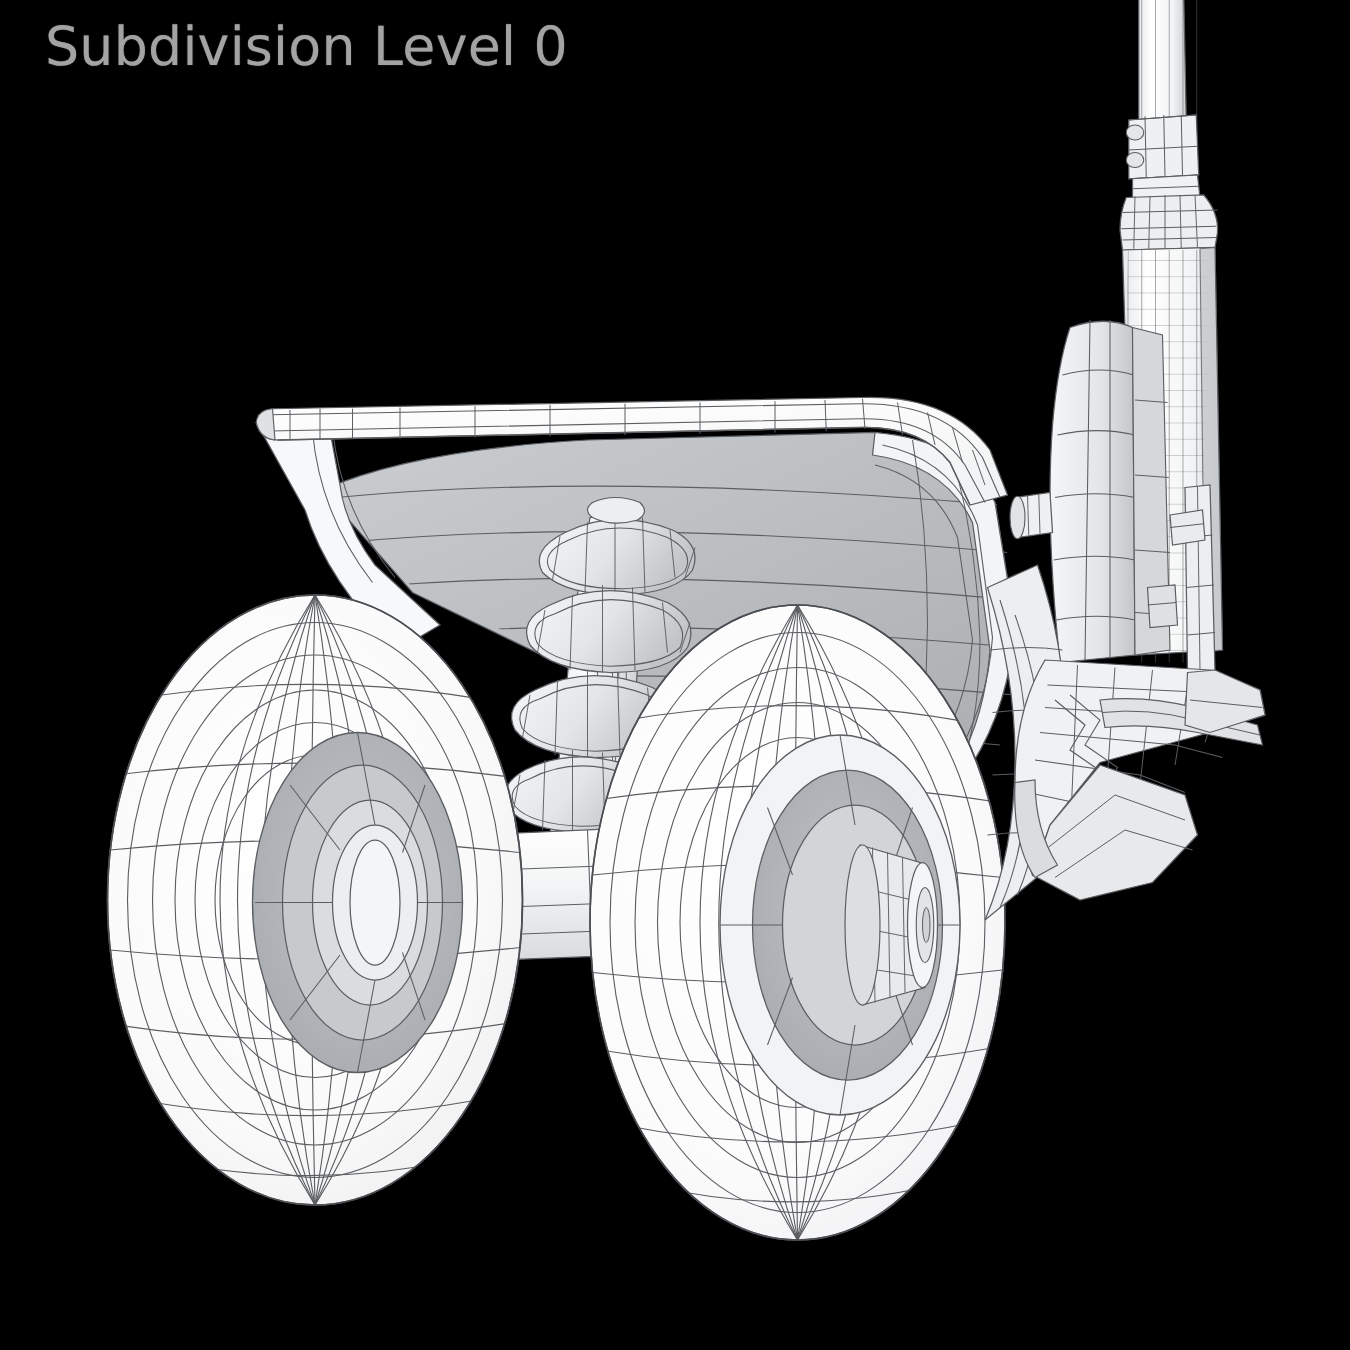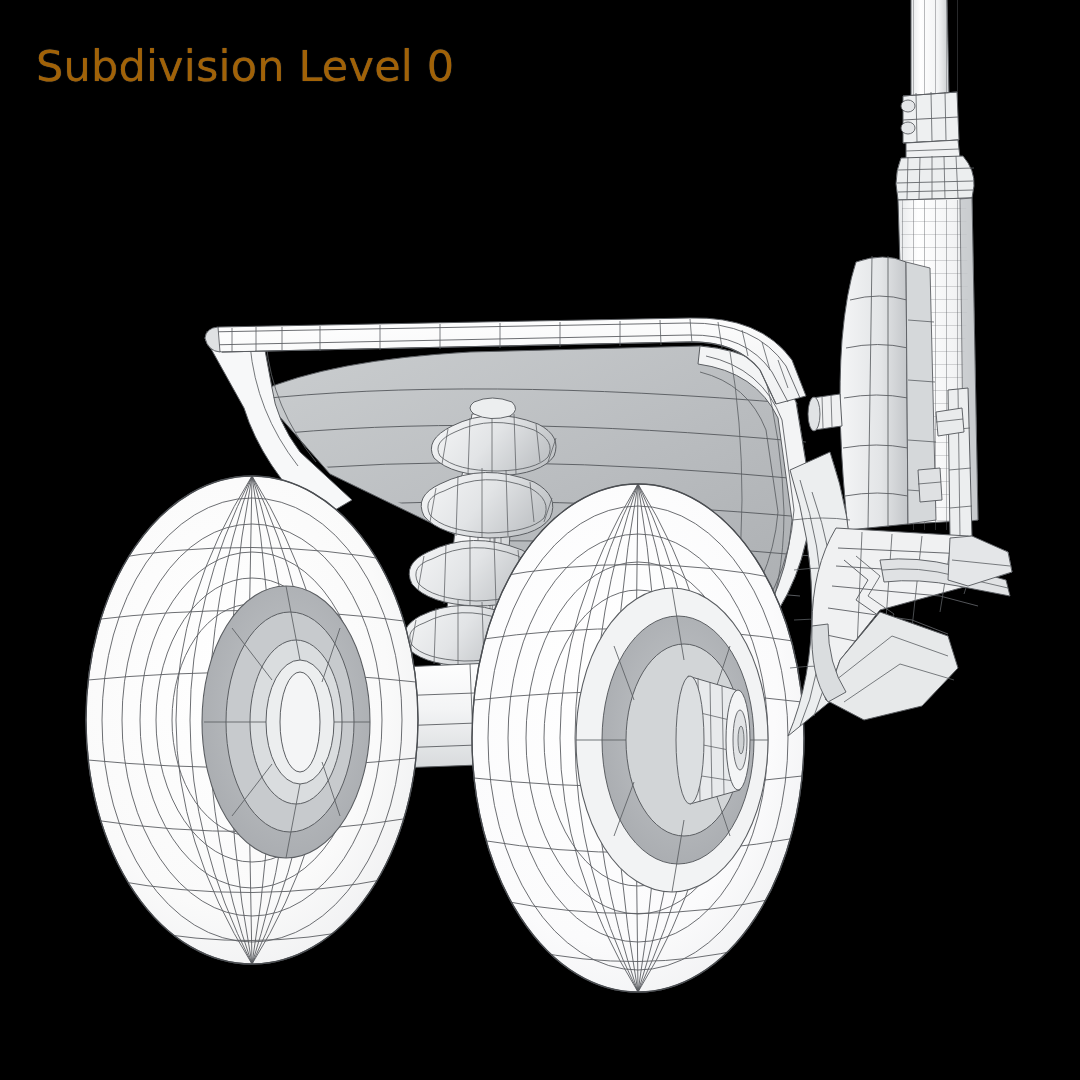--- a/index.html
+++ b/index.html
@@ -427,15 +427,15 @@
 
     <g>
       <path d="M950 538 L972 536 L1008 552 L1012 572 L968 586 L948 580 Z" fill="#e4e6e8" stroke="#5b5e62" stroke-width=".95"></path>
       <path d="M952 560 L1010 566" stroke="#5b5e62" stroke-width=".8"></path>
     </g>
 
   </svg>
   </div>
   </div>
 
-  <div id="title" style="left: 36px; top: 44px; font-size: 43px; color: #a16207;">Subdivision Level 0</div>
+  <div id="title" style="left: 36px; top: 16px; font-size: 43px; color: #a3a3a3;">Subdivision Level 0</div>
 
 </div>
 
 </body></html>

